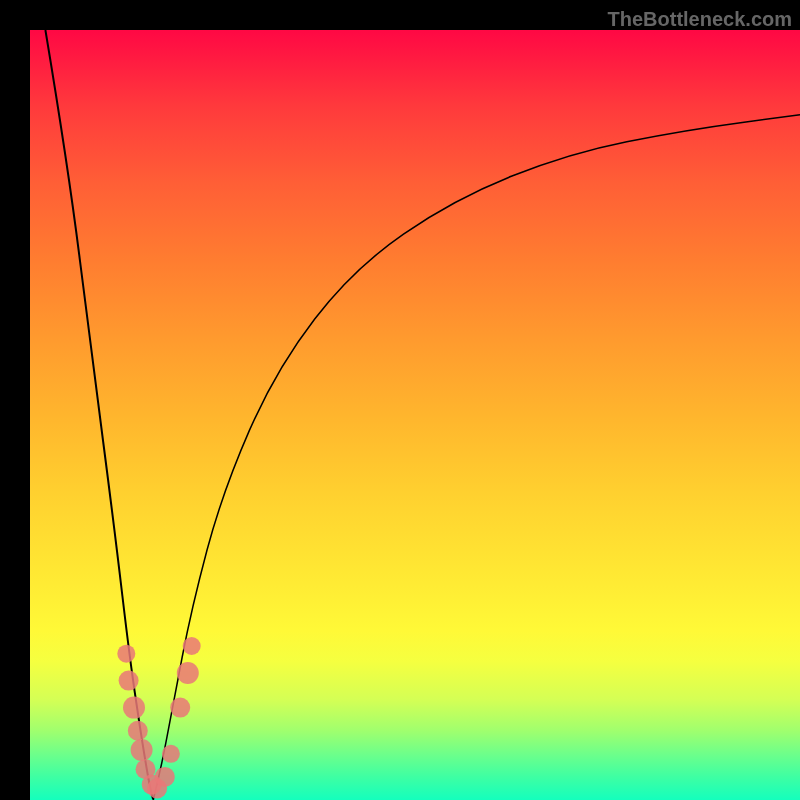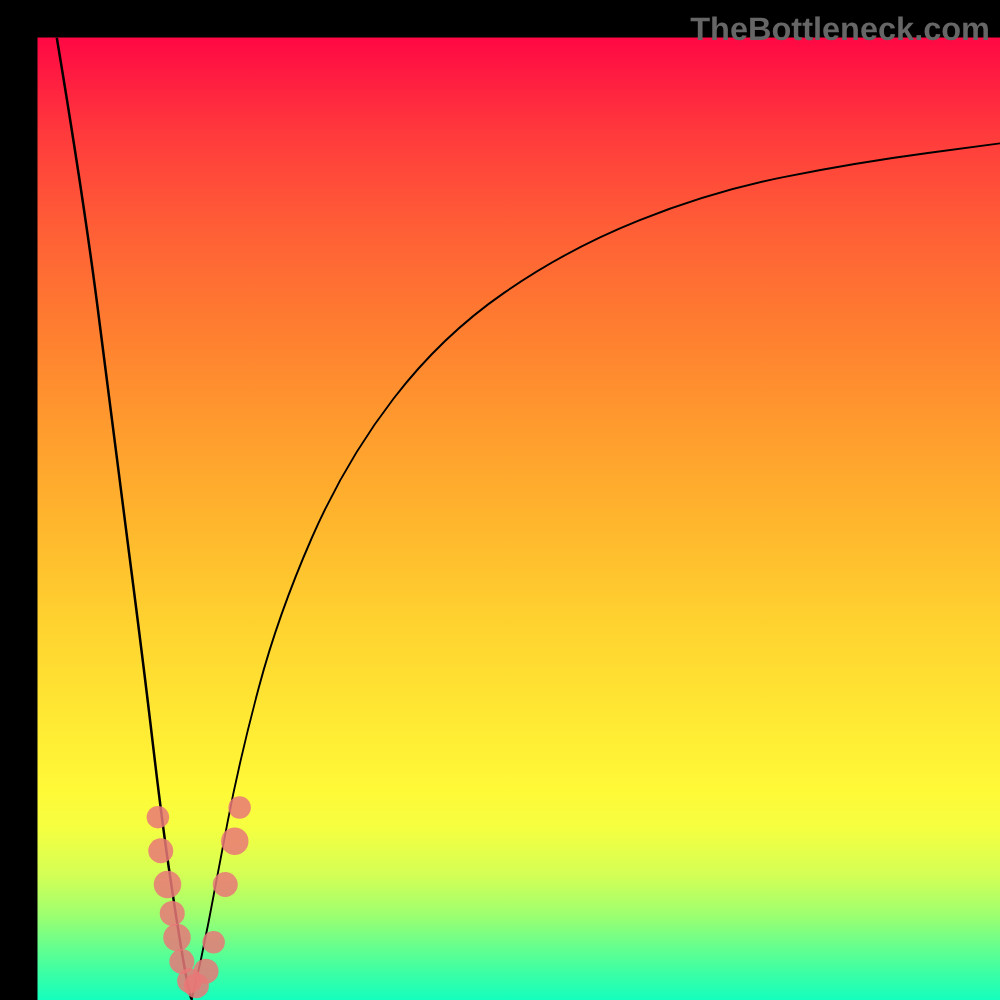--- a/index.html
+++ b/index.html
@@ -36,21 +36,21 @@
         #6eff8a 94%,
         #3effa3 97%,
         #14ffbd 100%
       );
     }
     .watermark {
       position: absolute;
       top: 8px;
       right: 8px;
       font-family: Arial, sans-serif;
-      font-size: 26px;
+      font-size: 20px;
       font-weight: bold;
       color: #666;
       z-index: 10;
     }
     .curve-svg {
       position: absolute;
       top: 0;
       left: 0;
       width: 100%;
       height: 100%;

